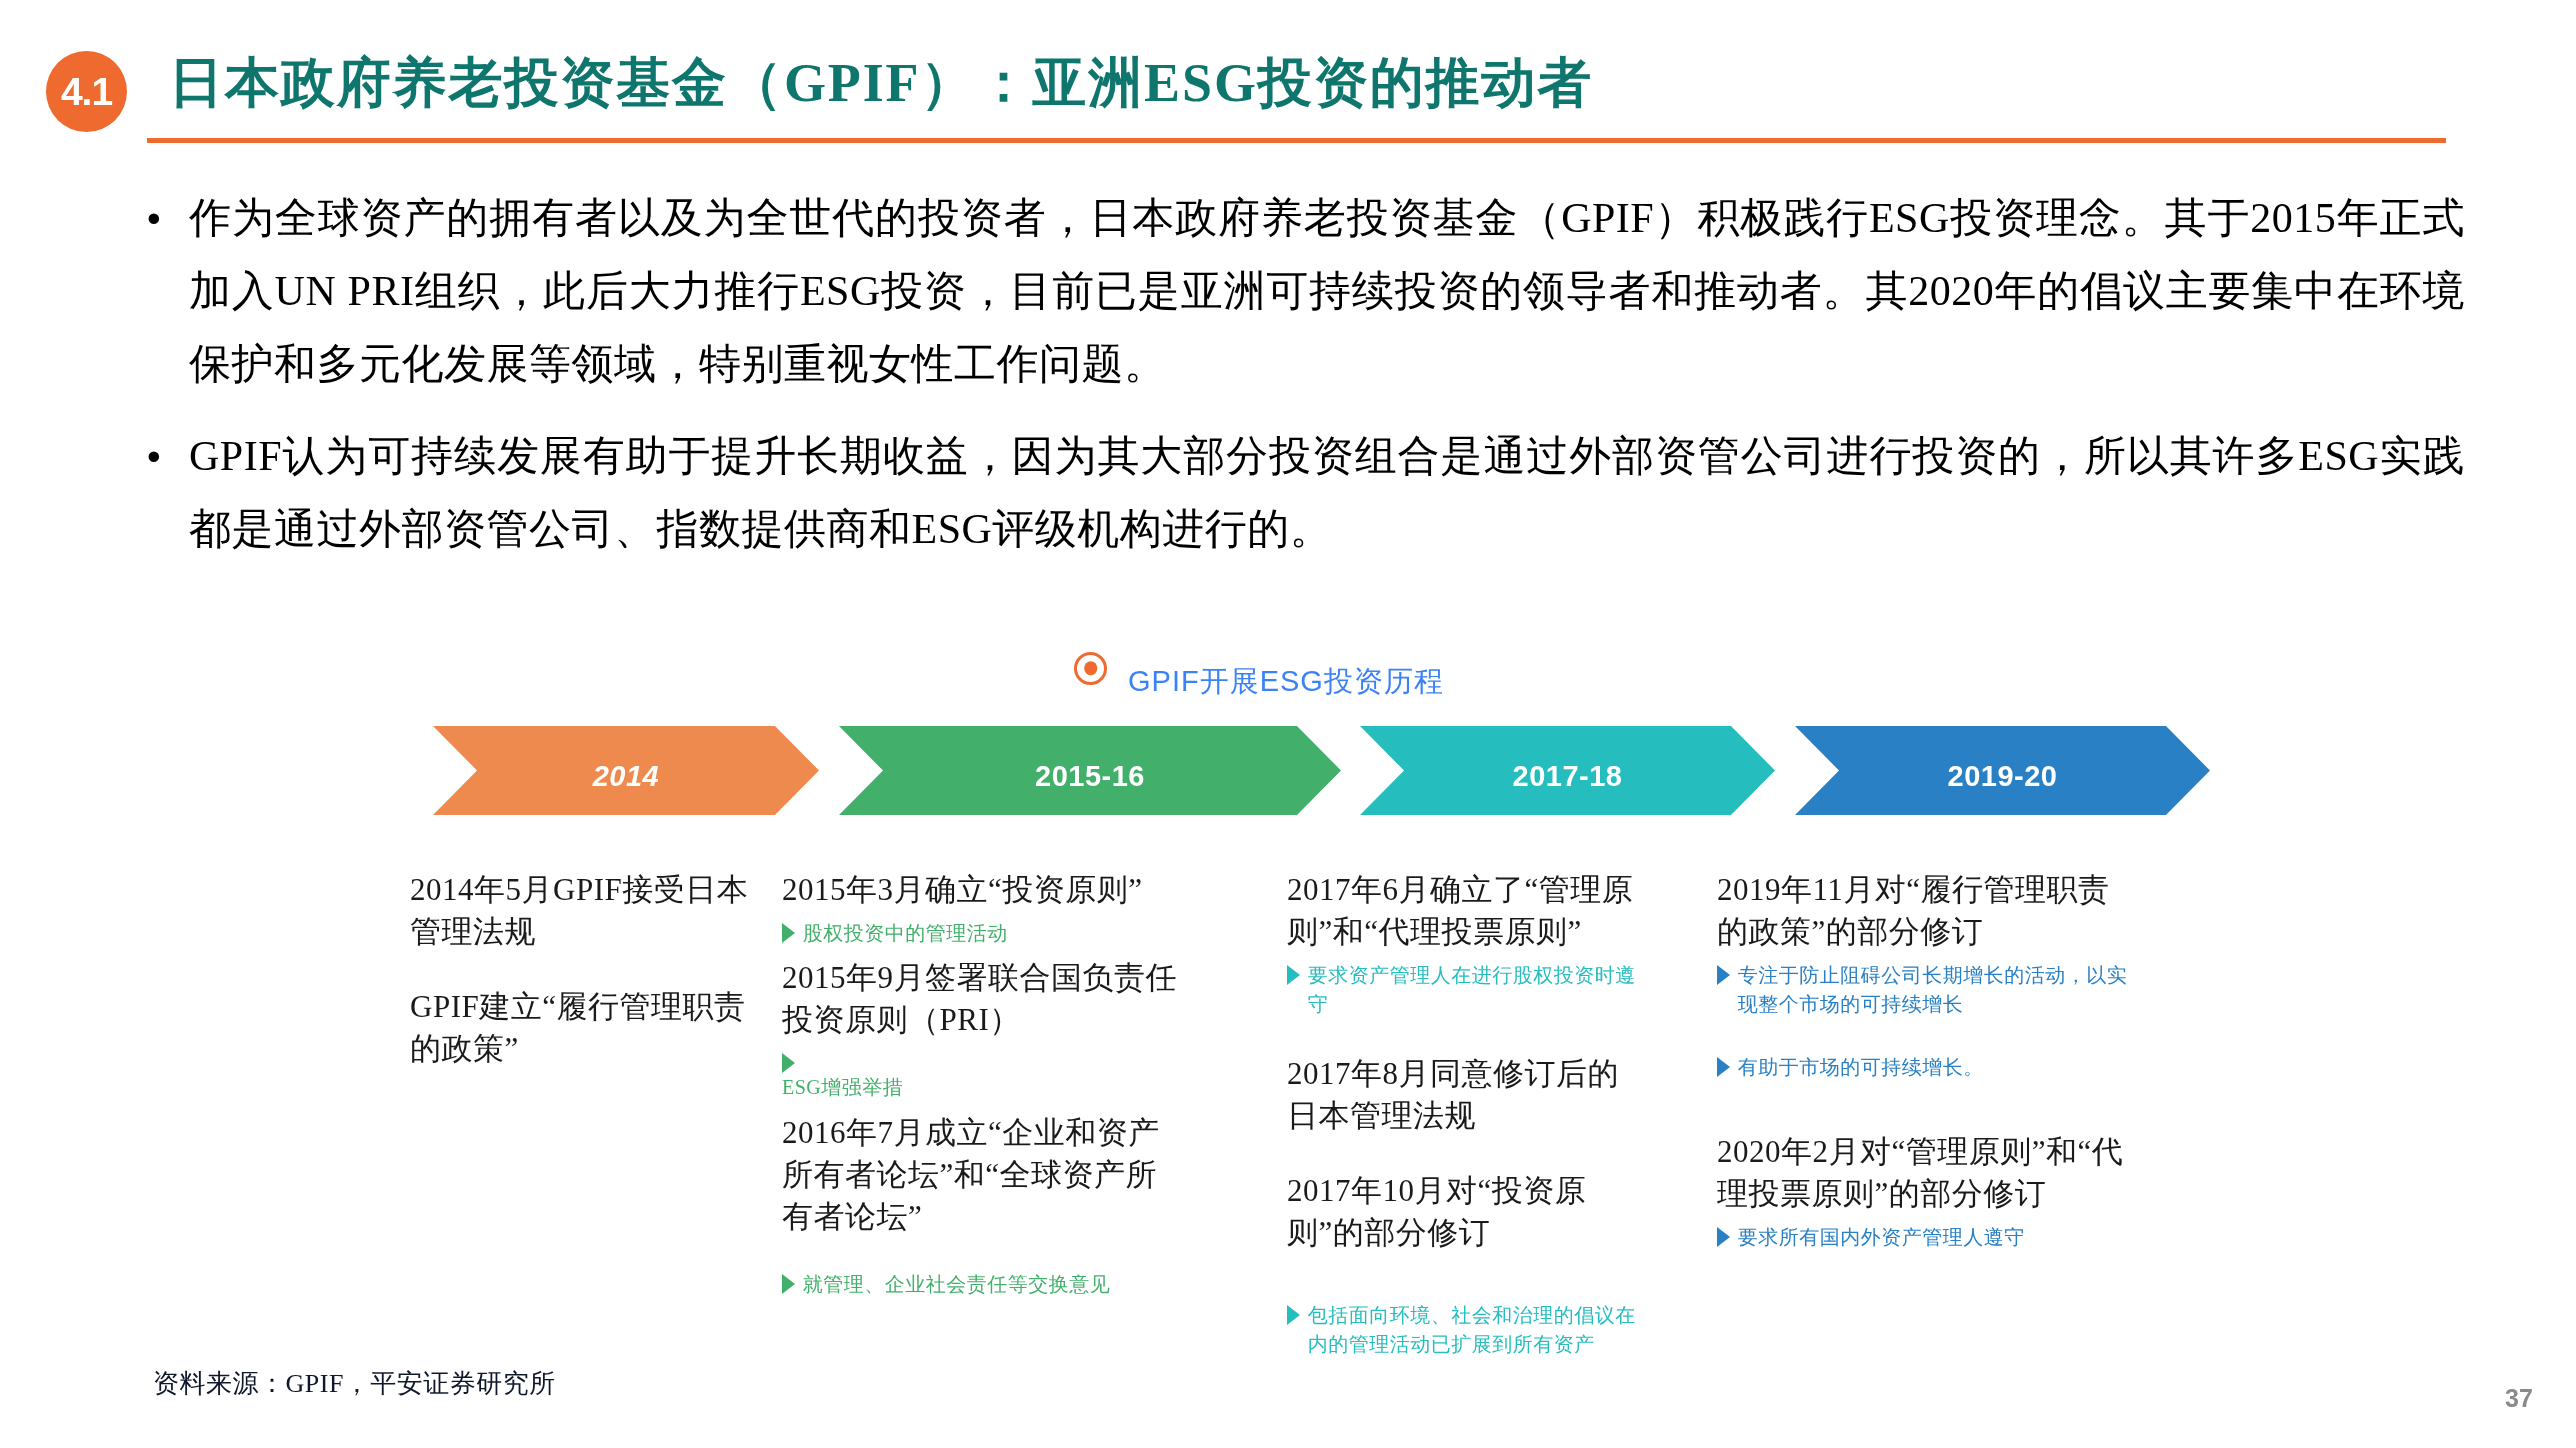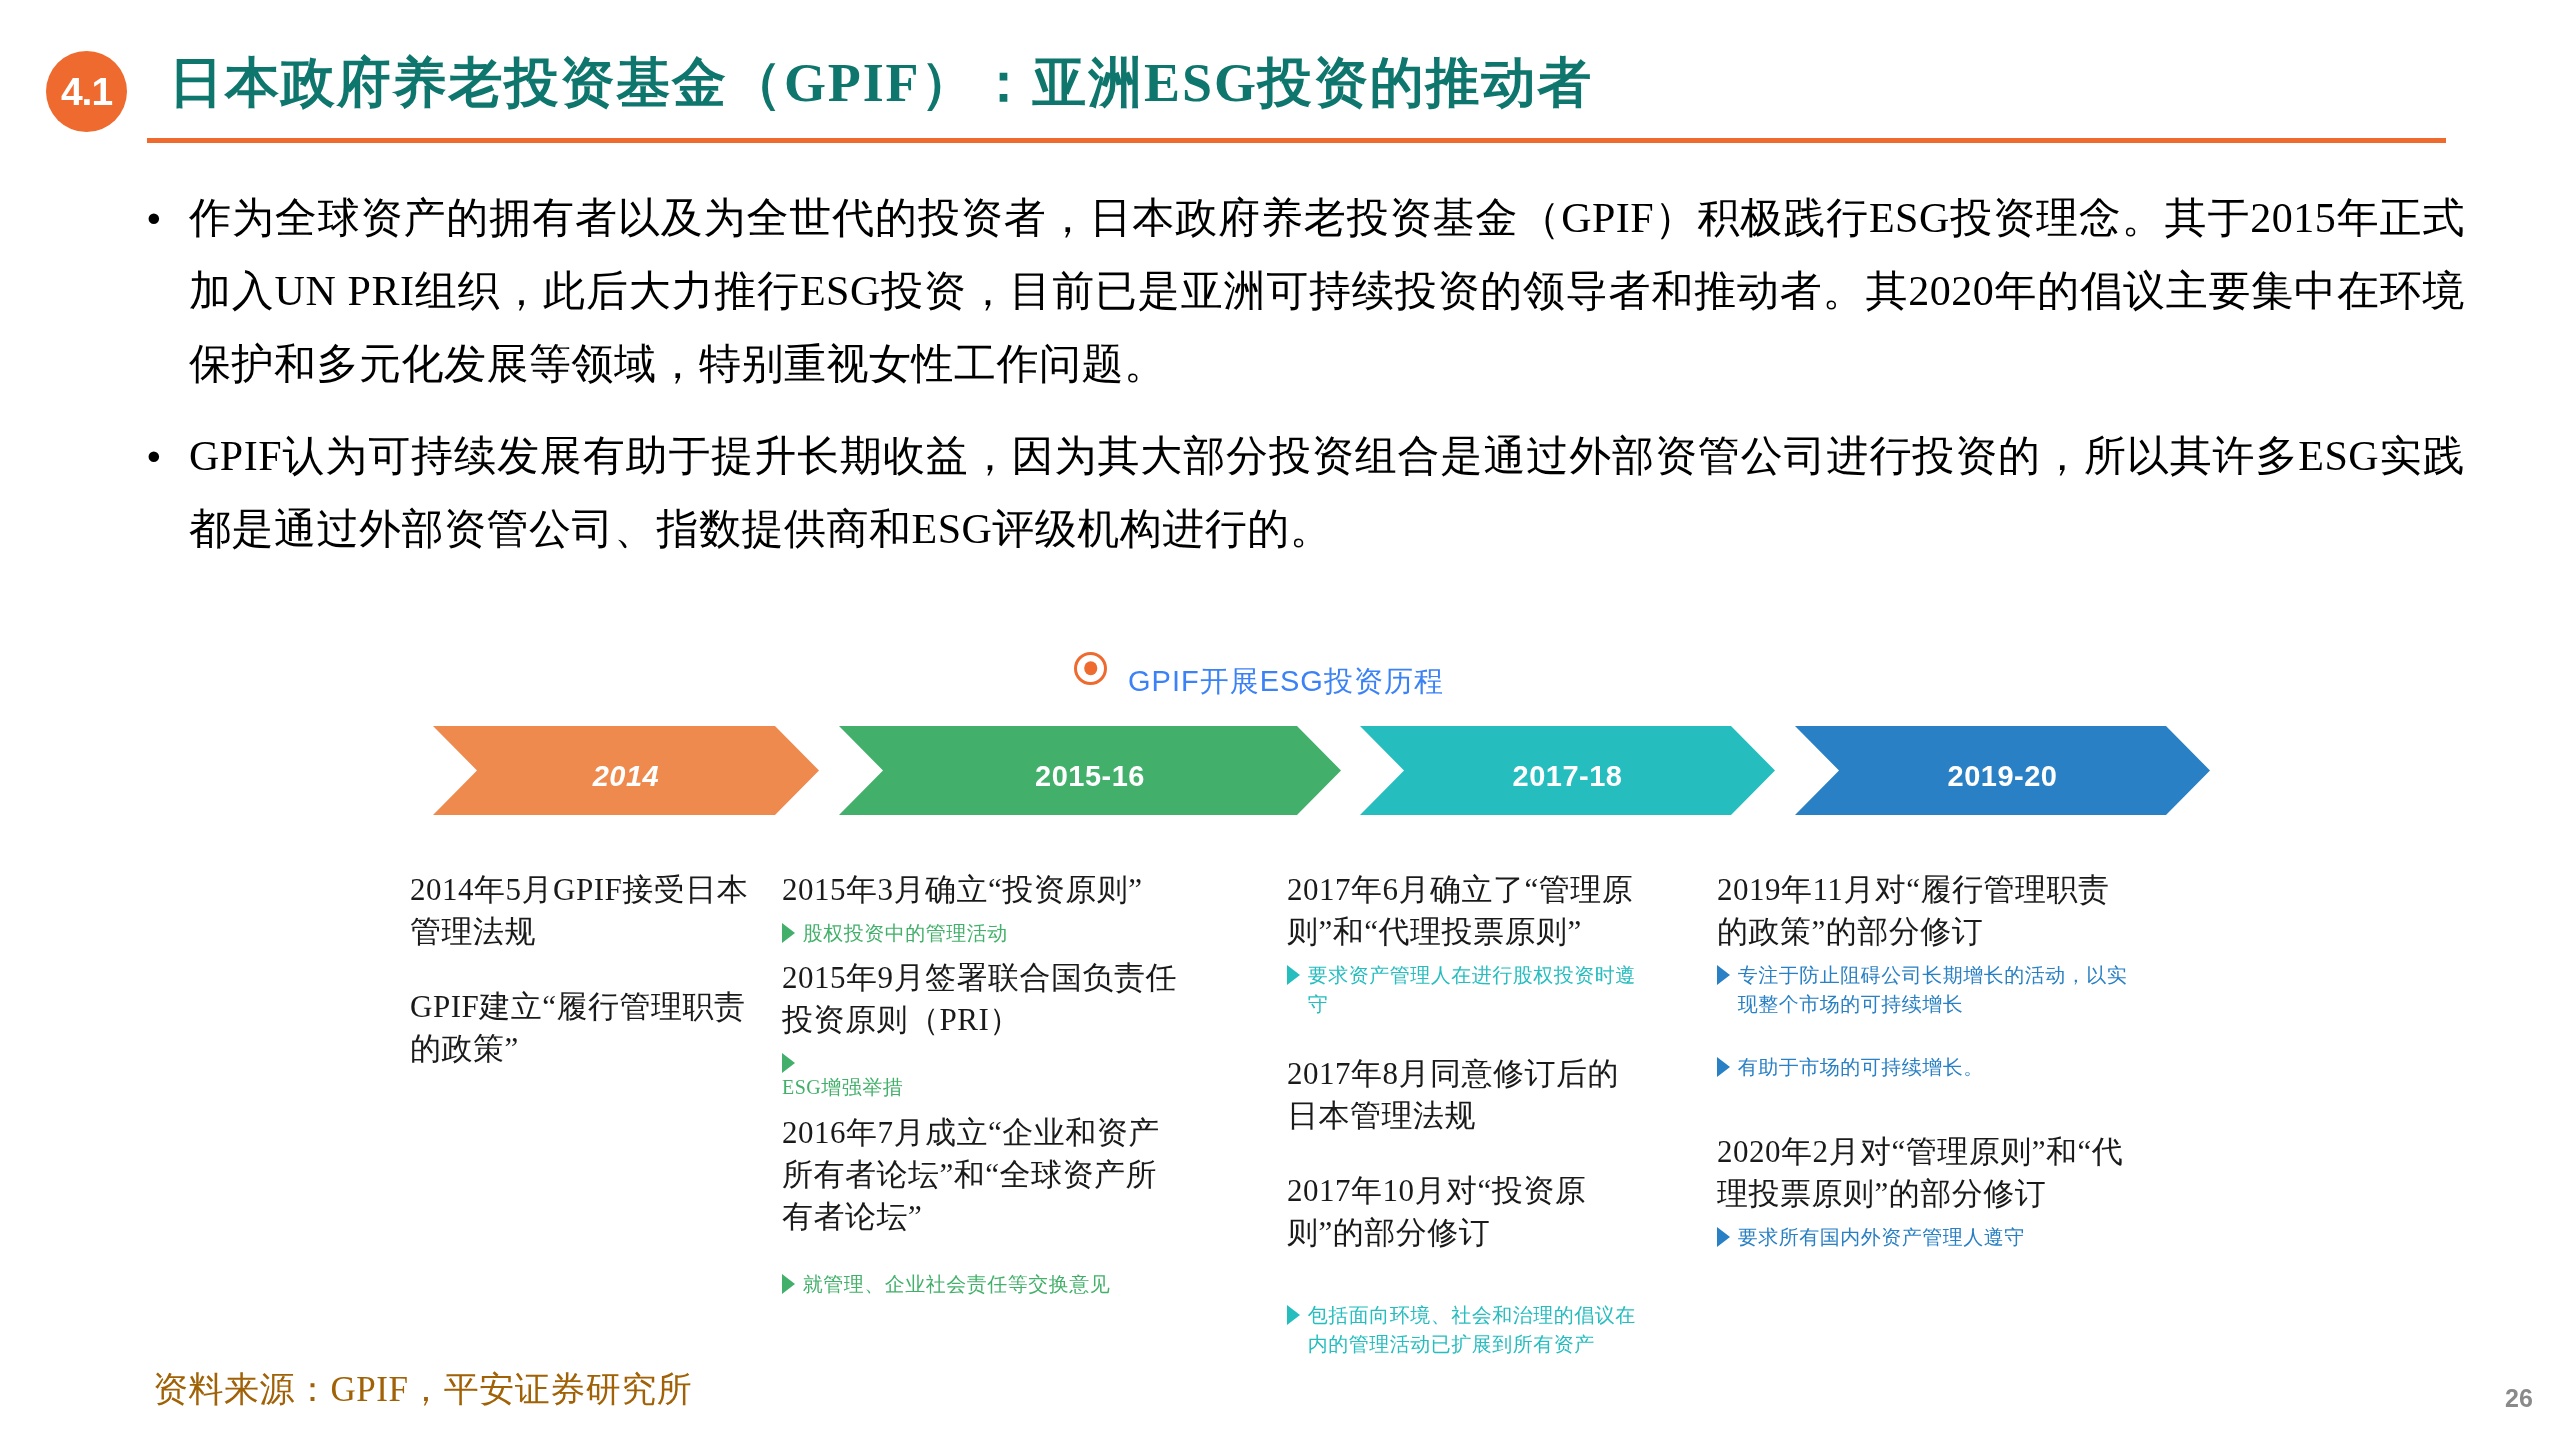--- a/index.html
+++ b/index.html
@@ -195,22 +195,22 @@
   }
   .spacer-sm { height: 25px; }
   .spacer-md { height: 39px; }
 
   
   .source {
     position: absolute;
     left: 153px;
     top: 1366px;
     font-family: "Liberation Serif", serif;
-    font-size: 35px;
-    color: #a16207;
+    font-size: 26px;
+    color: #0f172a;
     letter-spacing: 0.5px;
   }
   .pageno {
     position: absolute;
     left: 2505px;
     top: 1384px;
     font-family: "Liberation Sans", sans-serif;
     font-weight: bold;
     font-size: 25px;
     color: #8a8a8a;
@@ -310,14 +310,14 @@
       <div class="spacer-md"></div>
       <div class="evt">2020年2月对“管理原则”和“代理投票原则”的部分修订</div>
       <div class="sub" style="color: rgb(41, 128, 196);">
         <span class="tri" style="border-left: 13.5px solid rgb(41, 128, 196);"></span>
         <span>要求所有国内外资产管理人遵守</span>
       </div>
     </div>
   </div>
 
 <div class="source">资料来源：GPIF，平安证券研究所</div>
-<div class="pageno">26</div>
+<div class="pageno">37</div>
 
 
 </body></html>

